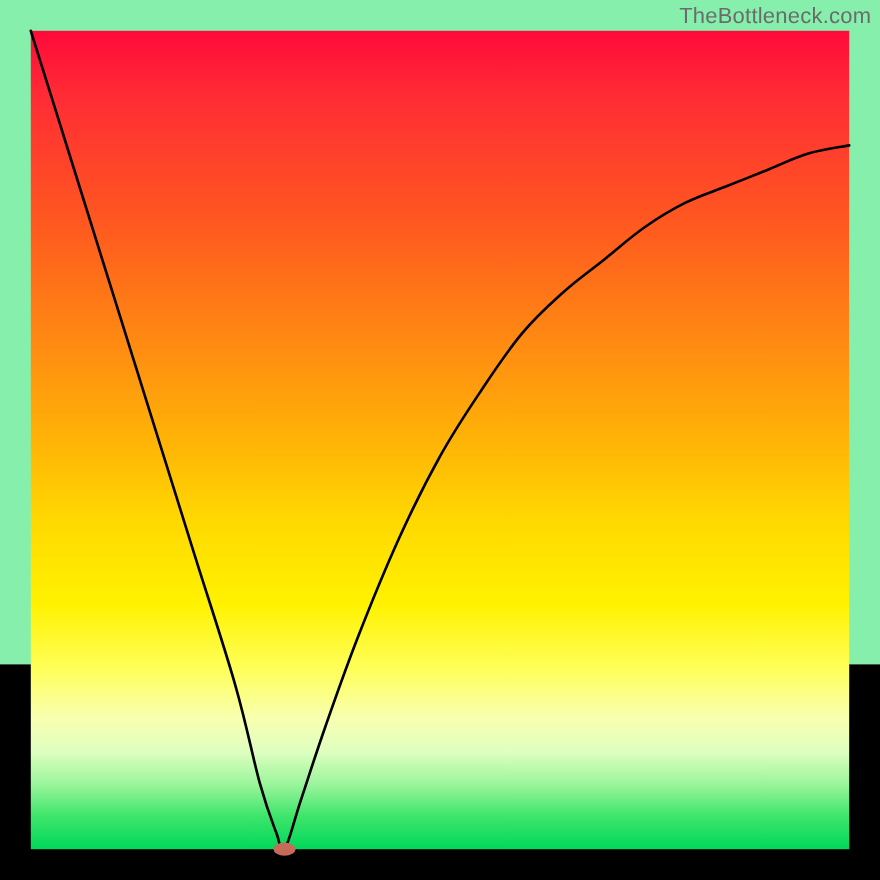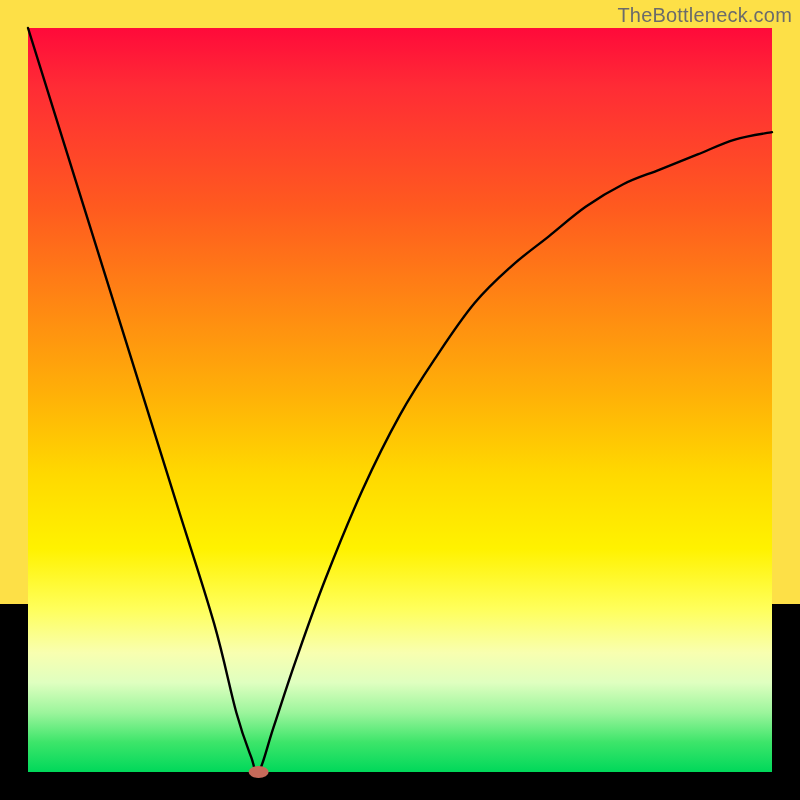--- a/index.html
+++ b/index.html
@@ -8,21 +8,21 @@
     width: 800px;
     height: 800px;
     overflow: hidden;
     background: #000;
     font-family: Arial, Helvetica, sans-serif;
   }
   .frame {
     position: relative;
     width: 800px;
     height: 604px;
-    background: #fde047;
+    background: #86efac;
   }
   .plot-area {
     position: absolute;
     left: 28px;
     top: 28px;
     width: 744px;
     height: 744px;
     
     background: linear-gradient(
       to bottom,

